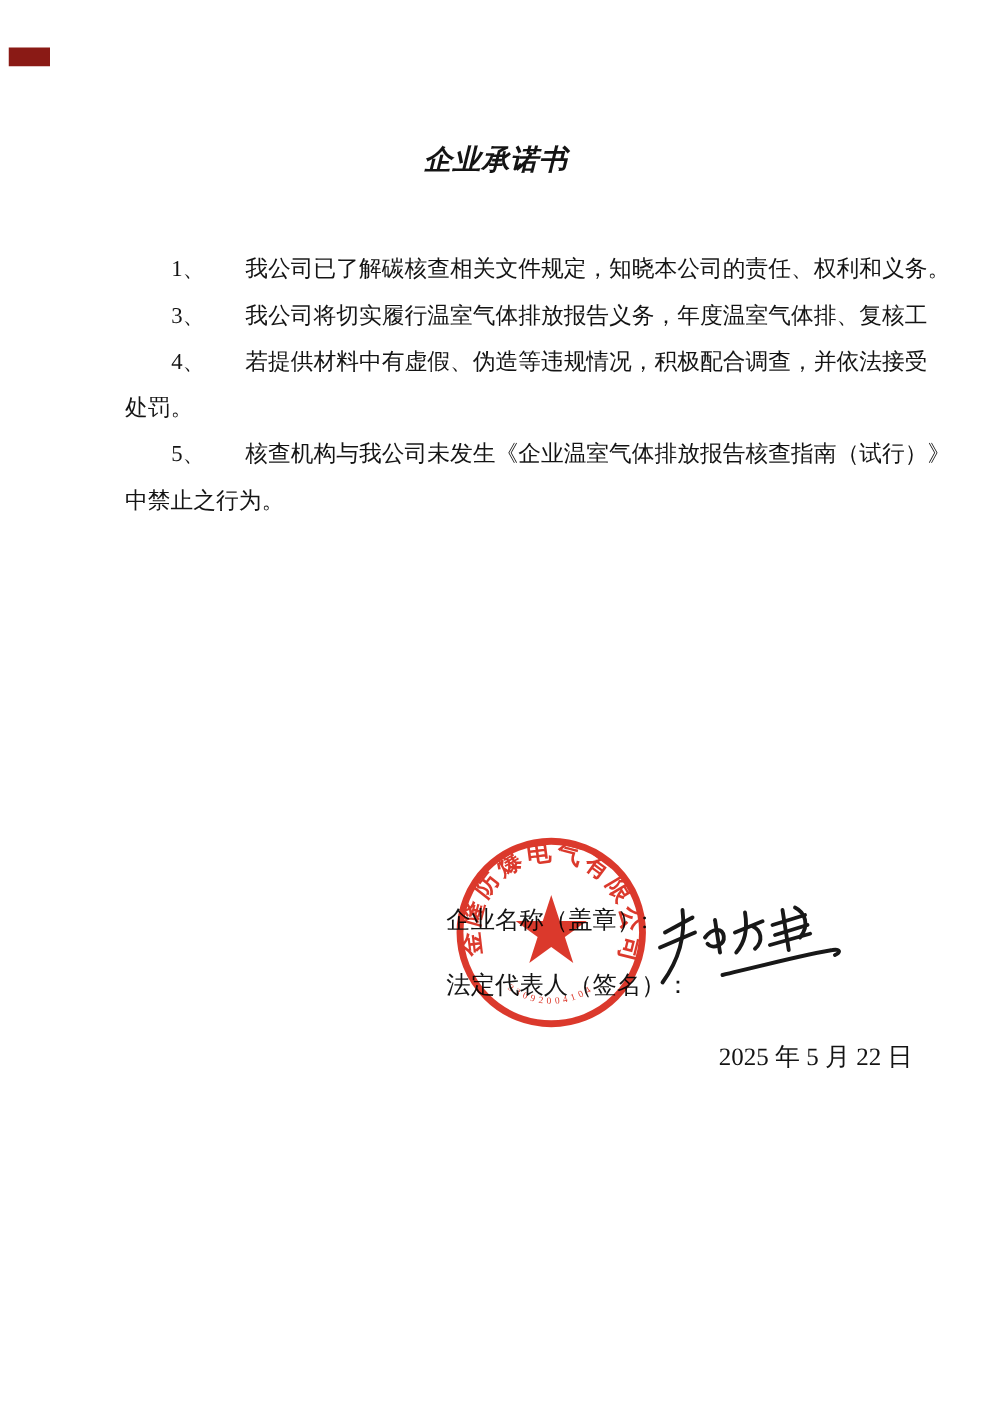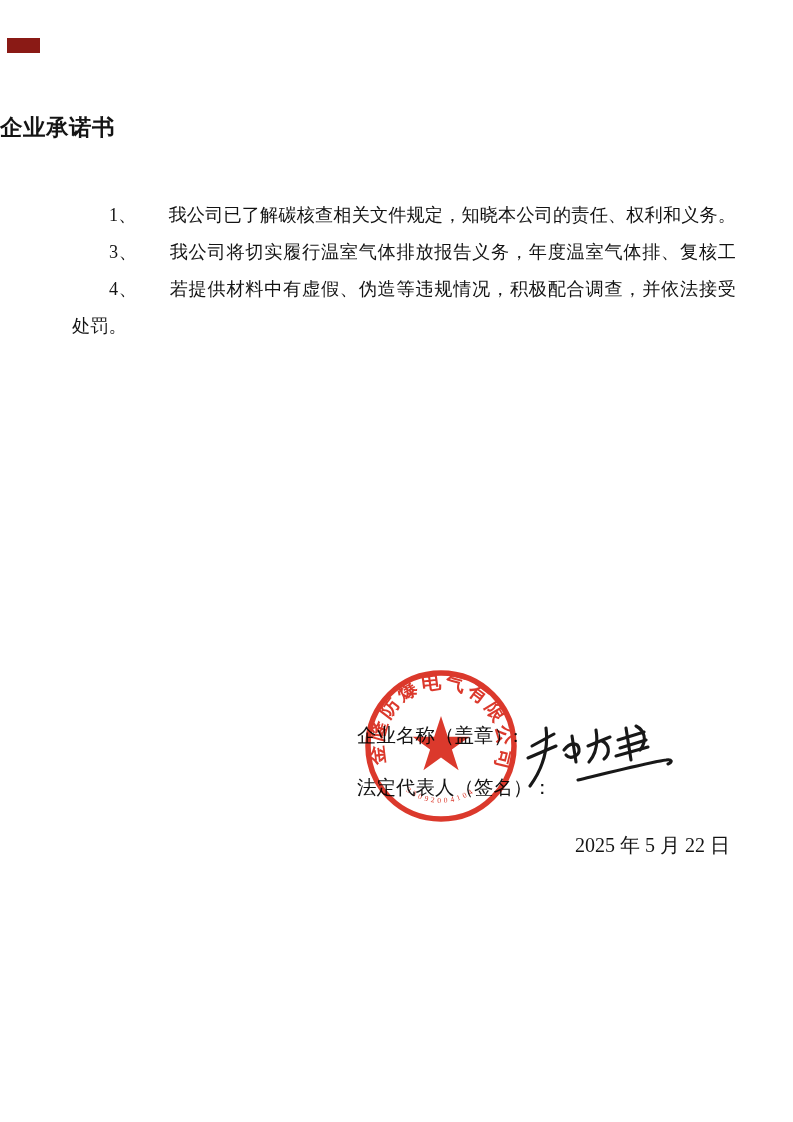--- a/index.html
+++ b/index.html
@@ -10,28 +10,28 @@
     font-family:"Liberation Serif","DejaVu Serif",serif;
     color:#141414;
     overflow:hidden;
   }
   .corner-mark{
     position:absolute;left:7px;top:38px;width:33px;height:15px;
     background:#8a1a15;
   }
   .title{
     position:absolute;left:0;top:112px;width:100%;
-    margin:0;
-    font-size:22.5px;font-weight:700;letter-spacing:0.5px;
+    margin:0;text-align:center;
+    font-size:22.5px;font-weight:700;letter-spacing:0.5px;font-style:italic;
   }
   .body-block{
     position:absolute;left:72px;top:197px;width:664px;
     font-size:18.2px;line-height:37px;
   }
-  .line{white-space:nowrap;}
+  .line{white-space:nowrap;margin-left:28px;}
   .fill{text-align:justify;text-align-last:justify;}
   .first{text-indent:37px;}
   .num{margin-right:32px;}
   .sig-label{position:absolute;left:357px;font-size:19.5px;white-space:nowrap;}
   .sig-label.l1{top:722px;}
   .sig-label.l2{top:774px;}
   .date-line{position:absolute;left:575px;top:832px;font-size:20px;white-space:nowrap;}
   .stamp-svg{
     position:absolute;left:356px;top:661px;width:170px;height:170px;
     mix-blend-mode:multiply;opacity:0.93;z-index:3;
@@ -58,20 +58,24 @@
 
     <div class="para">
       <div class="line first fill"><span class="num">3、</span><span>我公司将切实履行温室气体排放报告义务，年度温室气体排、复核工</span></div>
     </div>
 
     <div class="para">
       <div class="line first fill"><span class="num">4、</span><span>若提供材料中有虚假、伪造等违规情况，积极配合调查，并依法接受</span></div>
       <div class="line"><span>处罚。</span></div>
     </div>
 
+    <div class="para">
+      <div class="line first fill"><span class="num">5、</span><span>核查机构与我公司未发生《企业温室气体排放报告核查指南（试行）》</span></div>
+      <div class="line"><span>中禁止之行为。</span></div>
+    </div>
 
   </div>
 
   <div class="sig-label l1">企业名称（盖章）:</div>
   <div class="sig-label l2">法定代表人（签名）：</div>
 
   <svg class="stamp-svg" viewBox="0 0 170 170">
     <defs>
       <path id="arc-name" d="M 30.5 104.8 A 58 58 0 1 1 139.5 104.8" fill="none"></path>
       <path id="arc-serial" d="M 48.4 128.7 A 57 57 0 0 0 121.6 128.7" fill="none"></path>

